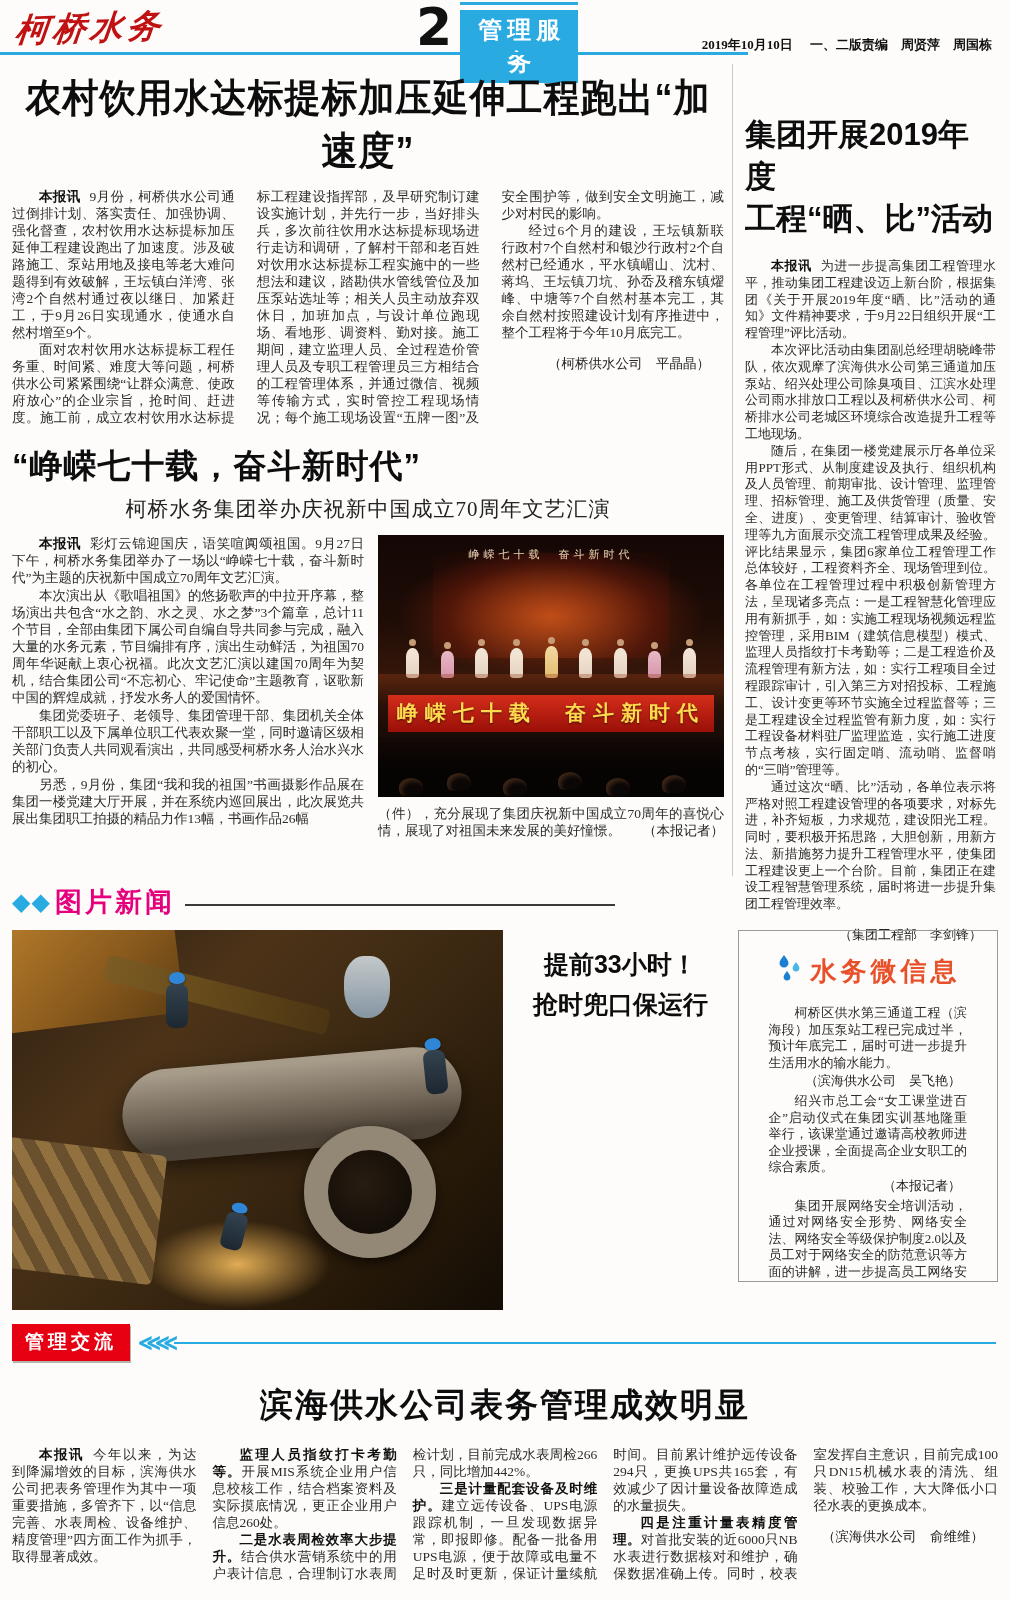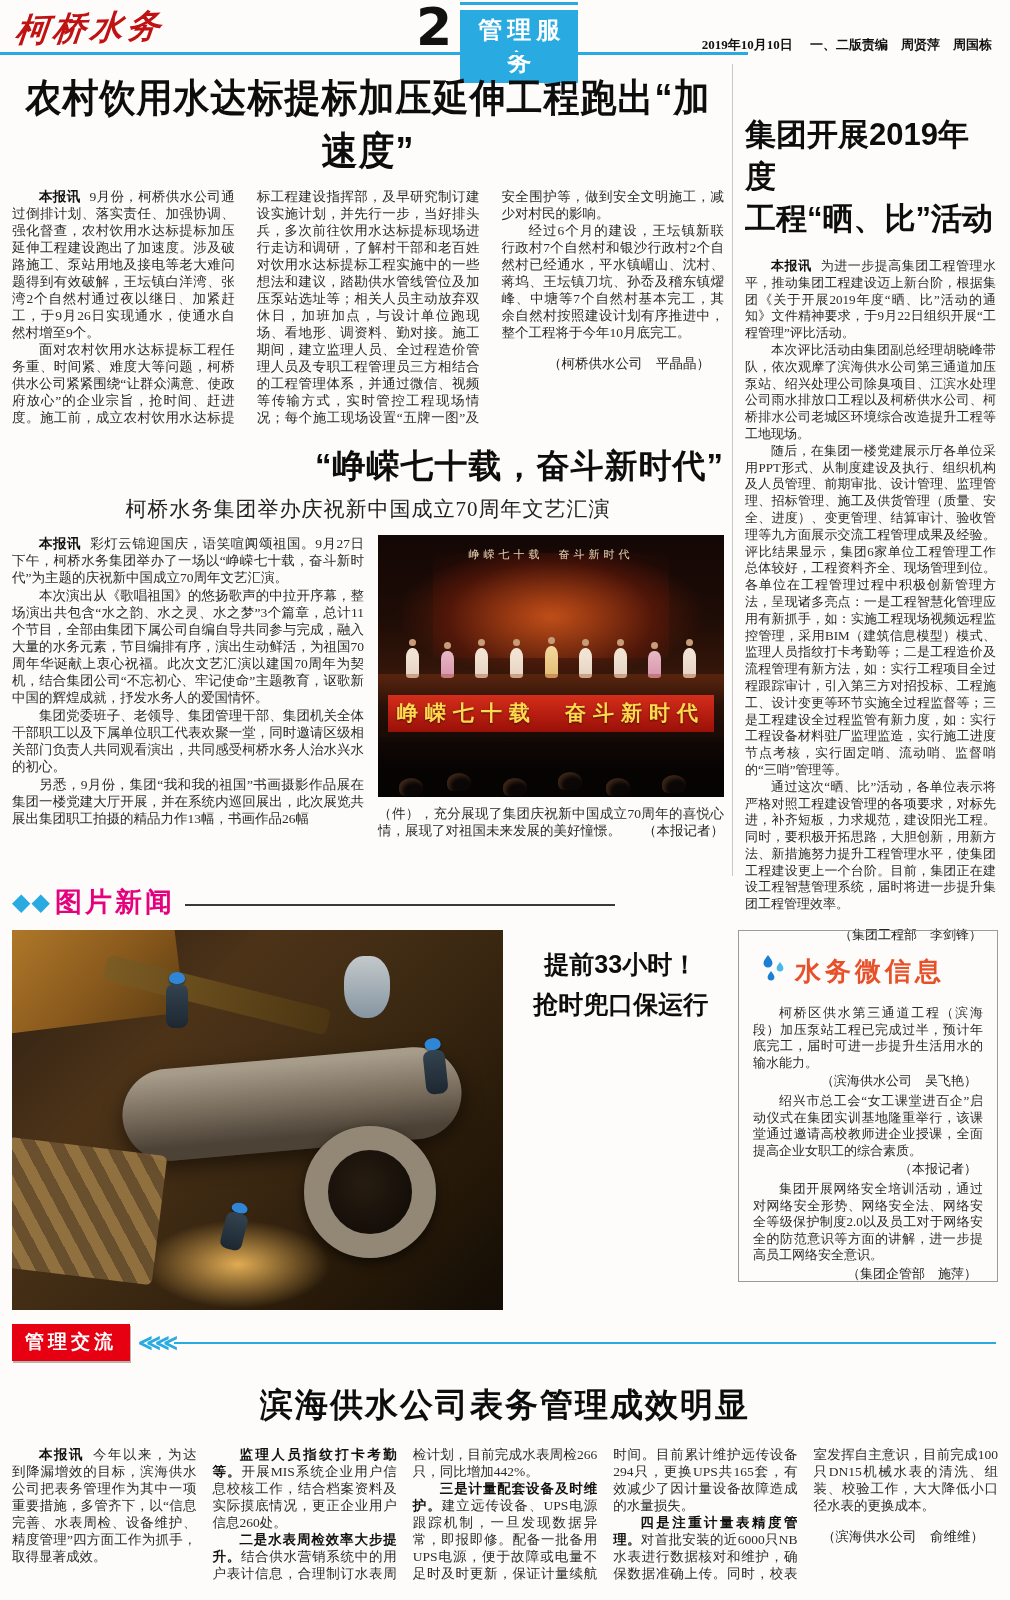--- a/index.html
+++ b/index.html
@@ -45,21 +45,21 @@
   .a1-cols { column-count:3; column-gap:22px; height:240px; column-fill:auto;
     font-size:13.5px; line-height:17px; text-align:justify; overflow:hidden; }
 
   .para { text-indent:2em; margin:0; }
   .lead { font-family:"Liberation Sans",sans-serif; font-weight:bold; margin-right:9px; color:#111; }
   .byline { text-align:right; padding-right:14px; margin-top:14px; color:#222; }
 
   .a3 { margin-top:16px; }
   .a3-title {
     font-family:"Liberation Sans","DejaVu Sans",sans-serif; font-weight:900;
-    font-size:33px; text-align:right; color:#0d0d0d; letter-spacing:1px;
+    font-size:33px; text-align:left; color:#0d0d0d; letter-spacing:1px;
   }
   .a3-subtitle { text-align:center; font-size:21px; color:#222; margin:6px 0 12px; letter-spacing:1px; }
   .a3-row { display:flex; gap:14px; }
   .a3-text { flex:1; font-size:13.5px; line-height:17px; text-align:justify; }
   .a3-text .para { margin-bottom:1px; }
   .a3-fig { width:346px; }
   .a3-caption { margin-top:8px; font-size:13.5px; line-height:17px; text-align:justify; }
   .cap-byline { float:right; color:#222; }
 
   
@@ -139,21 +139,21 @@
   .w2 { left:408px; top:108px; transform:rotate(-6deg); }
   .w3 { left:208px; top:268px; transform:rotate(14deg) scaleY(.85); }
 
   .pn-article { width:206px; padding-top:14px; }
   .pn-art-title { font-family:"Liberation Sans","DejaVu Sans",sans-serif; font-weight:900;
     font-size:25px; line-height:40px; text-align:center; color:#0d0d0d; margin-bottom:14px; }
   .pn-art-body { font-size:13.5px; line-height:17.5px; text-align:justify; }
   .pn-art-body .para { margin-bottom:2px; }
 
   
-  .wx-box { width:264px; height:352px; border:1px solid #9a9a96; padding:16px 14px 10px; overflow:hidden; }
+  .wx-box { width:264px; height:352px; border:1px solid #9a9a96; padding:16px 30px 10px; overflow:hidden; }
   .wx-title-row { display:flex; align-items:center; gap:6px; margin:6px 0 16px 6px; }
   .wx-title { color:#e8502a; font-family:"Liberation Sans",sans-serif; font-weight:bold;
     font-size:26px; letter-spacing:4px; }
   .wx-item { font-size:13px; line-height:16.5px; text-align:justify; }
   .wx-byline { text-align:right; font-size:13px; margin:1px 6px 3px 0; color:#222; }
 
   
   .section-c { margin-top:14px; }
   .mg-head { display:flex; align-items:center; }
   .mg-tag { background:#e60012; color:#fff; font-family:"Liberation Sans",sans-serif;

